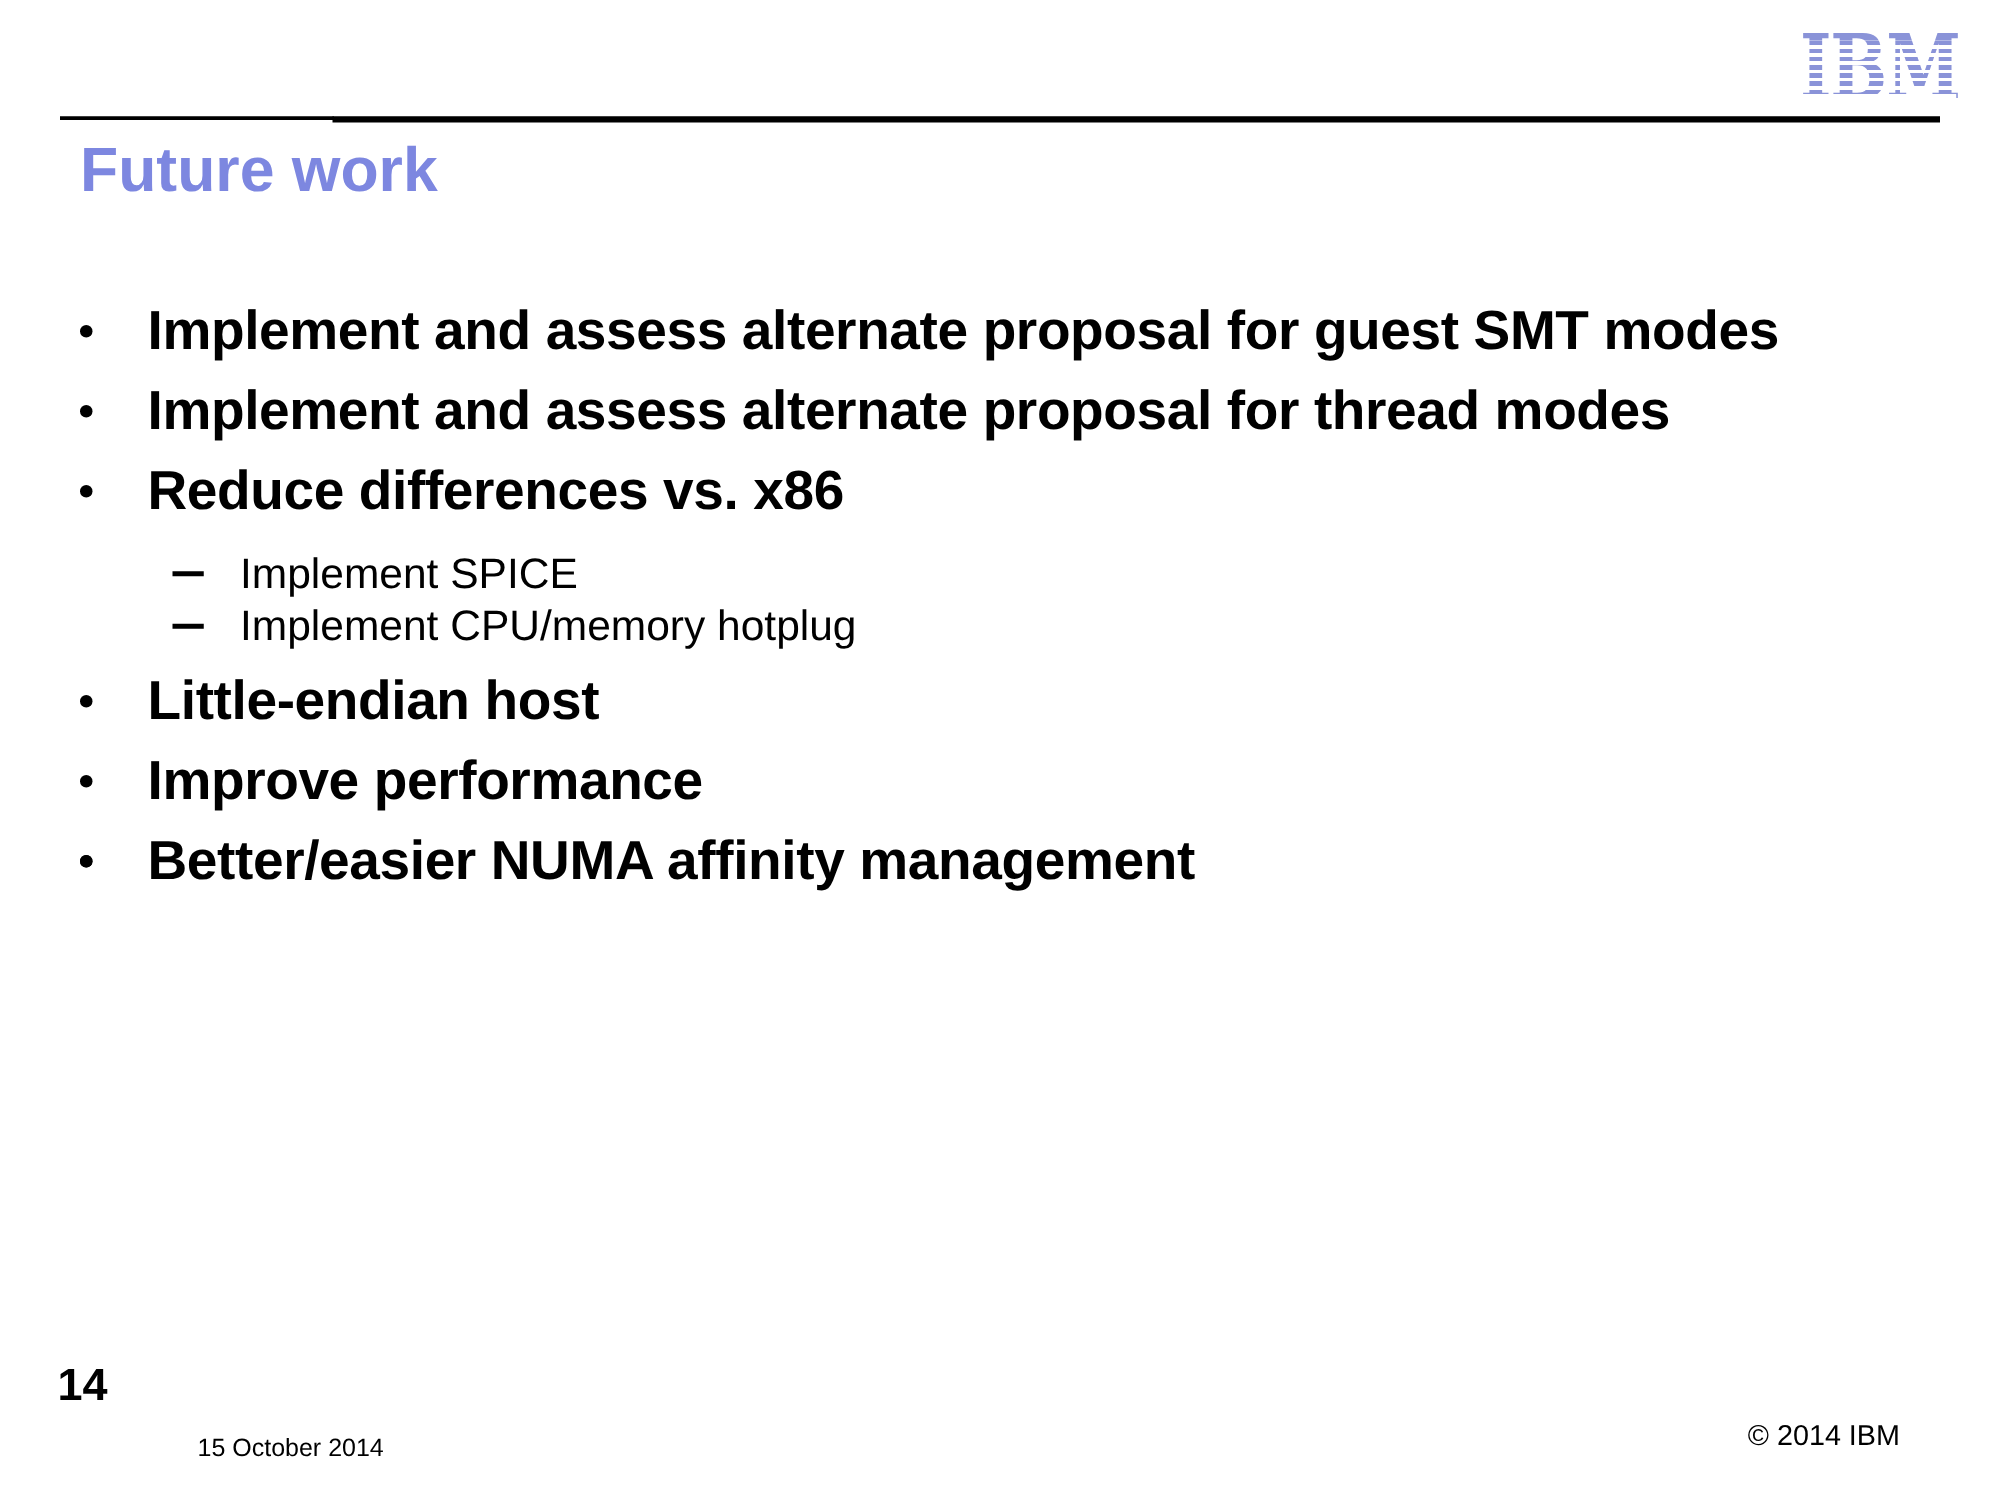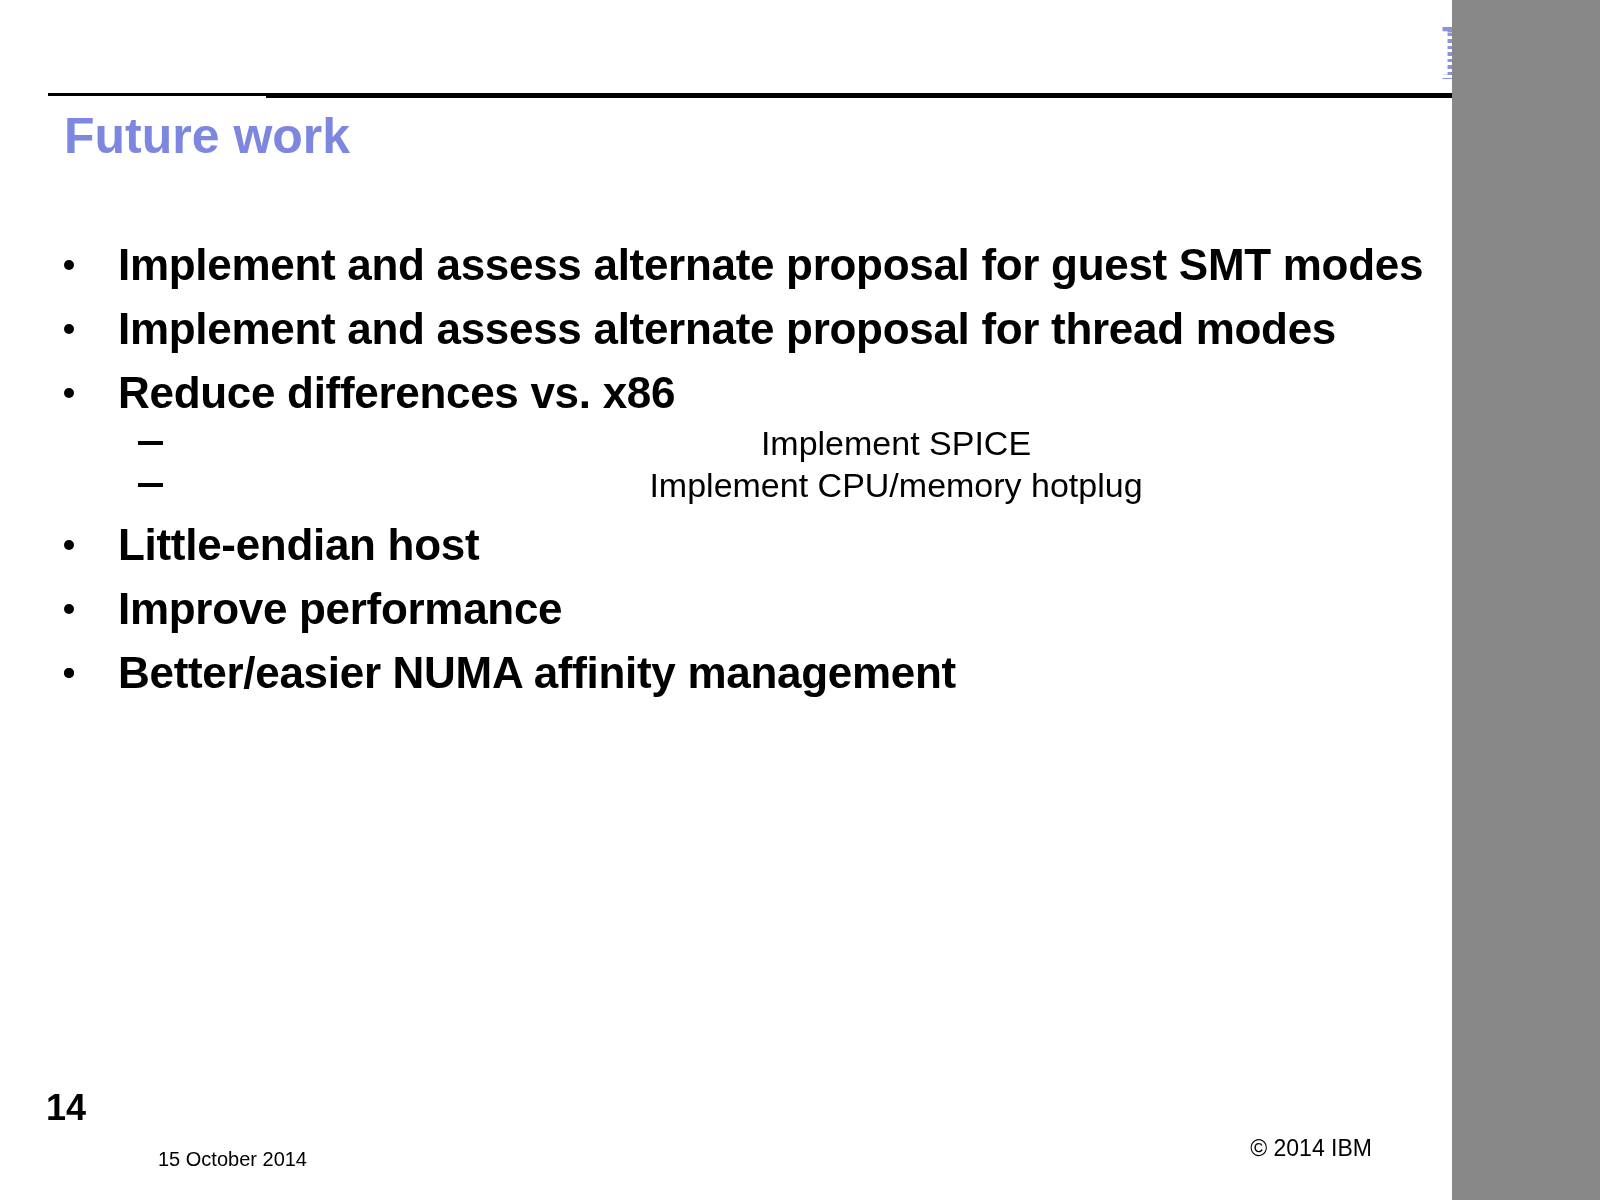--- a/index.html
+++ b/index.html
@@ -1,17 +1,17 @@
 <!DOCTYPE html>
 <html style="--accent-color: #7d87e0; --logo-color: #8a93d8;"><head>
 <meta charset="utf-8">
 <style>
   html,body { margin:0; padding:0; background:#888; }
   .slide {
-    position:relative; width:1452px; height:1200px;
+    position:relative; width:1600px; height:1200px;
     background:#ffffff; overflow:hidden;
     font-family:"Liberation Sans", sans-serif;
     color:#000;
   }
 
   
   .rule-thin  { position:absolute; left:48px;  top:93px; width:219px;  height:3px; background:#000; }
   .rule-thick { position:absolute; left:266px; top:93px; width:1286px; height:5px; background:#000; }
 
   
@@ -33,28 +33,28 @@
     position:absolute; left:64px; top:110px;
     font-size:50px; font-weight:bold; line-height:52px;
     color:var(--accent-color,#7d87e0);
   }
 
   .bullets { position:absolute; left:0; top:242px; width:1600px; }
   .row1 {
     position:relative; padding-left:118px; margin-bottom:18px;
     font-size:44px; font-weight:bold; line-height:46px; letter-spacing:-0.3px;
   }
-  .row1.tight { margin-bottom:6px; }
+  .row1.tight { margin-bottom:22px; }
   .row1 .dot {
     position:absolute; left:64px; top:18px; width:10px; height:10px;
     border-radius:50%; background:#000;
   }
   .row2 {
     position:relative; padding-left:192px; margin-bottom:0;
-    font-size:34px; font-weight:normal; line-height:42px;text-align:center;
+    font-size:34px; font-weight:normal; line-height:42px;
   }
   .row2.sub-end { margin-bottom:16px; }
   .row2 .dash {
     position:absolute; left:138px; top:19px; width:25px; height:4px; background:#000;
   }
 
   .page-number { position:absolute; left:46px;  top:1088px; font-size:36px; font-weight:bold; line-height:40px; }
   .footer-date { position:absolute; left:158px; top:1147px; font-size:20px; line-height:24px; }
   .copyright   { position:absolute; right:80px; top:1135px; font-size:23px; line-height:26px;margin-left:41px; }
 </style>

